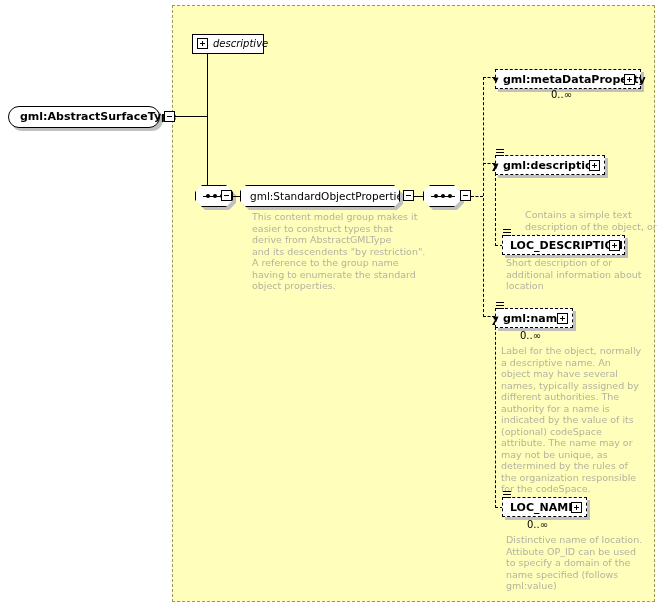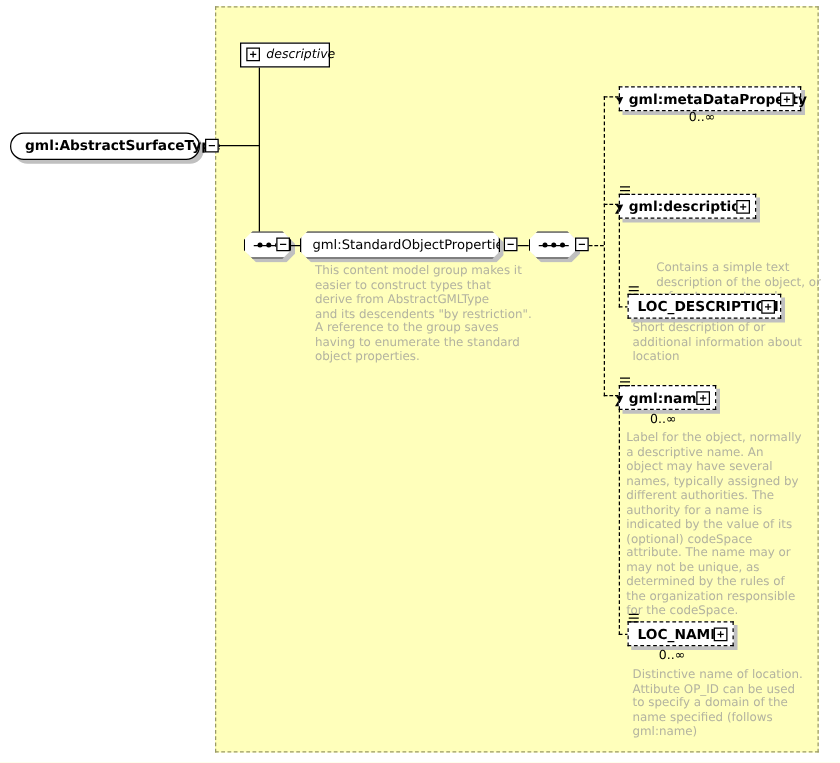--- a/index.html
+++ b/index.html
@@ -315,21 +315,21 @@
   <div class="ln h" style="left:232px; top:196px; width:9px;"></div>
 
   <div class="grpref-shadow"></div>
   <div class="grpref">
     <span class="label">gml:StandardObjectProperties</span>
   </div>
   <div class="pm minus" style="left:403px; top:190px;"></div>
   <div class="grpdesc">This content model group makes it easier to construct types that
         derive from AbstractGMLType
 and its descendents "by restriction".
-        A reference to the group saves
+        A reference to the group name
 having to enumerate the standard
 object properties.</div>
   <div class="ln h" style="left:414px; top:196px; width:9px;"></div>
 
   <div class="seq-shadow" style="left:426px; top:188px;"></div>
   <div class="seq" style="left:423px; top:185px;">
     <span class="bar"></span>
     <span class="dot d1"></span>
     <span class="dot d2"></span>
     <span class="dot d3"></span>
@@ -400,15 +400,15 @@
   <div class="elem" style="left:502px; top:497px; width:85px;">
     <span class="label">LOC_NAME</span>
     <span class="pm plus" style="left:68px;"></span>
   </div>
   <div class="linesglyph" style="left:503px; top:491px;">
       <i></i>
       <i></i>
       <i></i>
     </div>
   <div class="card" style="left:527px; top:519px;">0..∞</div>
-  <div class="elemdesc" style="left:506px; top:534px; width:142px;">Distinctive name of location. Attibute OP_ID can be used to specify a domain of the name specified (follows gml:name)</div>
+  <div class="elemdesc" style="left:506px; top:534px; width:142px;">Distinctive name of location. Attibute OP_ID can be used to specify a domain of the name specified (follows gml:value)</div>
 
 </div>
 
 </body></html>

